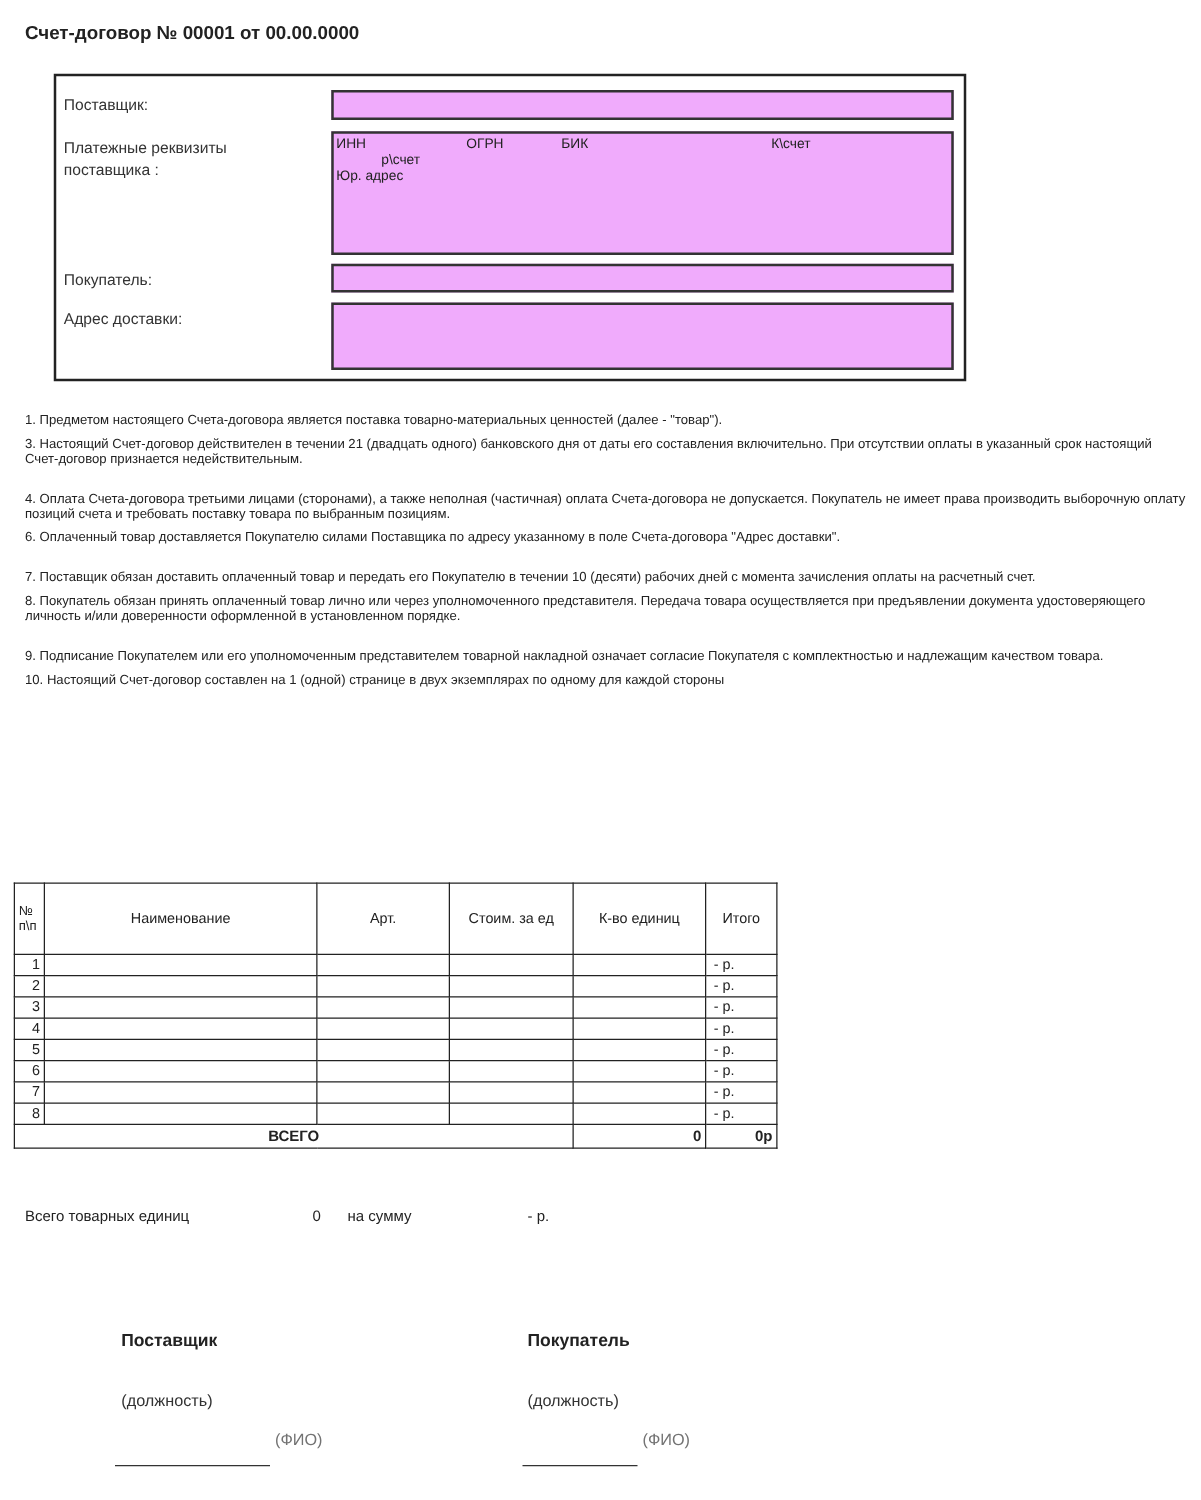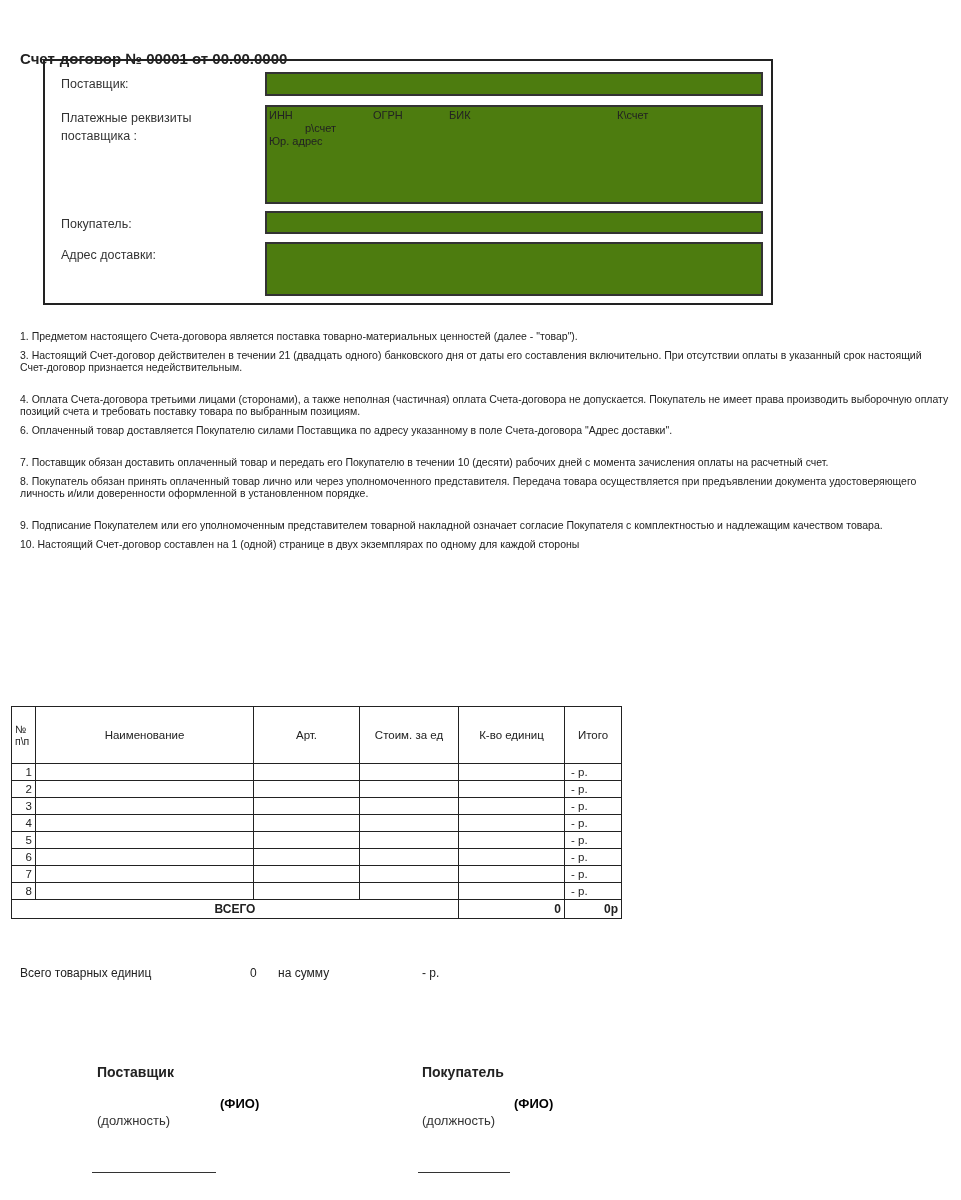--- a/index.html
+++ b/index.html
@@ -2,32 +2,32 @@
 <html><head>
 <meta charset="utf-8">
 <style>
   html, body { margin: 0; padding: 0; background: #ffffff; }
   body {
     width: 961px; height: 1200px; position: relative; overflow: hidden;
     font-family: "Liberation Sans", sans-serif; color: #1a1a1a;
   }
   .title {
     position: absolute; left: 20px; top: 18px;
-    font-size: 15px; font-weight: bold; color: #222; margin-top: 32px;
+    font-size: 15px; font-weight: bold; color: #222;
   }
   .form-box {
     position: absolute; left: 43px; top: 59px; width: 730px; height: 246px;
     border: 2px solid #222; box-sizing: border-box;
   }
   .form-label {
-    position: absolute; left: 16px; font-size: 12.5px; color: #333; line-height: 18px;
+    position: absolute; left: 6px; font-size: 12.5px; color: #333; line-height: 18px;
   }
   .form-field {
     position: absolute; left: 220px; width: 498px; border: 2px solid #333; box-sizing: border-box;
-    background: #4d7c0f;
+    background: #f0abfc;
   }
   .req-row { position: absolute; font-size: 11px; color: #222; line-height: 12px; }
   .clauses {
     position: absolute; left: 20px; top: 330px; width: 930px;
     font-size: 10.5px; color: #222; line-height: 12px;
   }
   .clause { margin: 0 0 7px 0; }
   .clause.gap { margin-top: 20px; }
   .clause b { font-weight: normal; }
   table.goods {
@@ -38,21 +38,21 @@
     border: 1.5px solid #222; padding: 0 3px; font-weight: normal; height: 16px;
   }
   table.goods th { height: 56px; text-align: center; vertical-align: middle; }
   table.goods td.num { text-align: right; width: 17px; }
   table.goods td.sum { text-align: left; padding-left: 6px; }
   table.goods tr.total td { font-size: 12px; font-weight: bold; height: 18px; }
   .summary { position: absolute; top: 966px; font-size: 12px; color: #222; }
   .sig-head { position: absolute; top: 1064px; font-size: 14px; font-weight: bold; color: #222; }
   .sig-pos { position: absolute; top: 1113px; font-size: 13px; color: #333; }
   .sig-line { position: absolute; top: 1172px; height: 0; border-top: 1.5px solid #333; }
-  .sig-fio { position: absolute; top: 1096px; font-size: 13px; color: #000000; font-weight: bold; }
+  .sig-fio { position: absolute; top: 1144px; font-size: 13px; color: #737373; }
 </style>
 </head>
 <body>
 
 <div class="title">Счет-договор № 00001 от 00.00.0000</div>
 
 <div class="form-box">
   <div class="form-label" style="top:14px;">Поставщик:</div>
   <div class="form-field" style="top:11px;height:24px;"></div>
 

